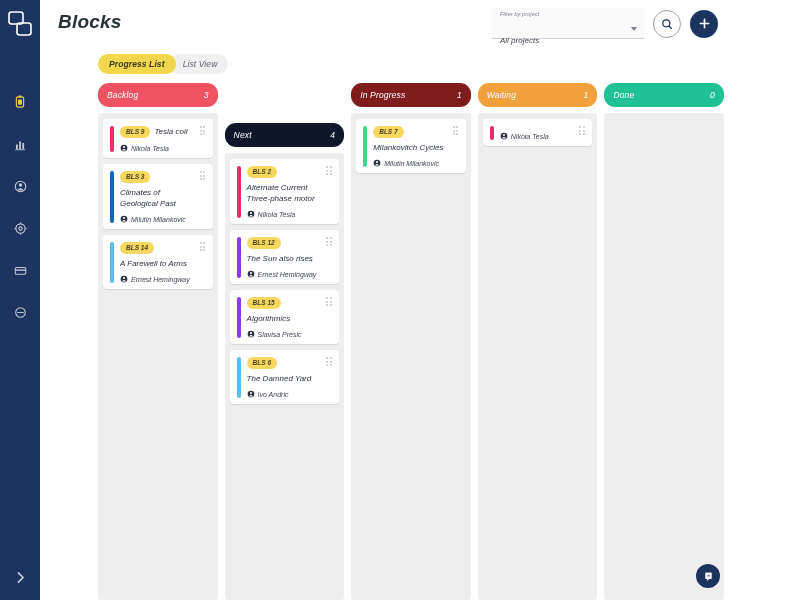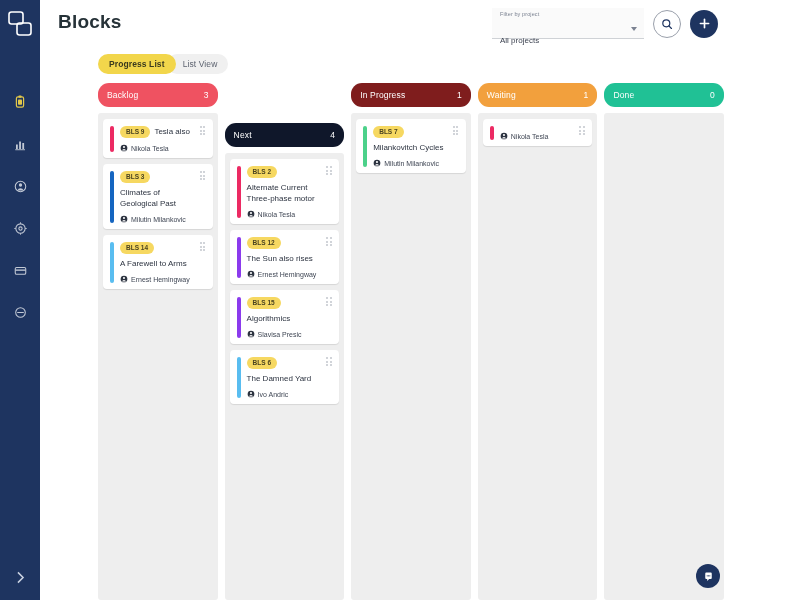--- a/index.html
+++ b/index.html
@@ -2,21 +2,21 @@
 <html><head>
 <meta charset="utf-8">
 <style>
   * { box-sizing: border-box; margin: 0; padding: 0; }
   html, body {
     width: 800px; height: 600px;
     overflow: hidden;
     font-family: "Liberation Sans", sans-serif;
     background: #ffffff;
   }
-  #app { display: flex; width: 732px; height: 600px; }
+  #app { display: flex; width: 732px; height: 600px; font-style: italic; }
 
   
   .sidebar {
     width: 40px; height: 600px;
     background: #1e3460;
     display: flex; flex-direction: column; align-items: center;
     flex: 0 0 40px;
     position: relative;
   }
   .logo { margin-top: 10px; width: 26px; height: 30px; }
@@ -208,21 +208,21 @@
           <div class="col-head" style="background: rgb(239, 82, 97);">
             <span>Backlog</span>
             <span class="col-count">3</span>
           </div>
           <div class="col-body">
             <div class="card">
               <div class="accent" style="background: rgb(236, 42, 99);"></div>
               <div class="card-main">
                 <div class="card-title-row">
                   <span class="chip">BLS 9</span>
-                  <span class="card-title">Tesla also</span>
+                  <span class="card-title">Tesla coil</span>
                 </div>
                 <div class="assignee">
                   <svg viewBox="0 0 20 20" width="8" height="8">
                     <circle cx="10" cy="10" r="8.4" fill="#2c3340"></circle>
                     <circle cx="10" cy="7.6" r="2.6" fill="#ffffff"></circle>
                     <path d="M4.8 16.2a5.4 5.4 0 0 1 10.4 0z" fill="#ffffff"></path>
                   </svg>
                   <span class="assignee-name">Nikola Tesla</span>
                 </div>
               </div>

